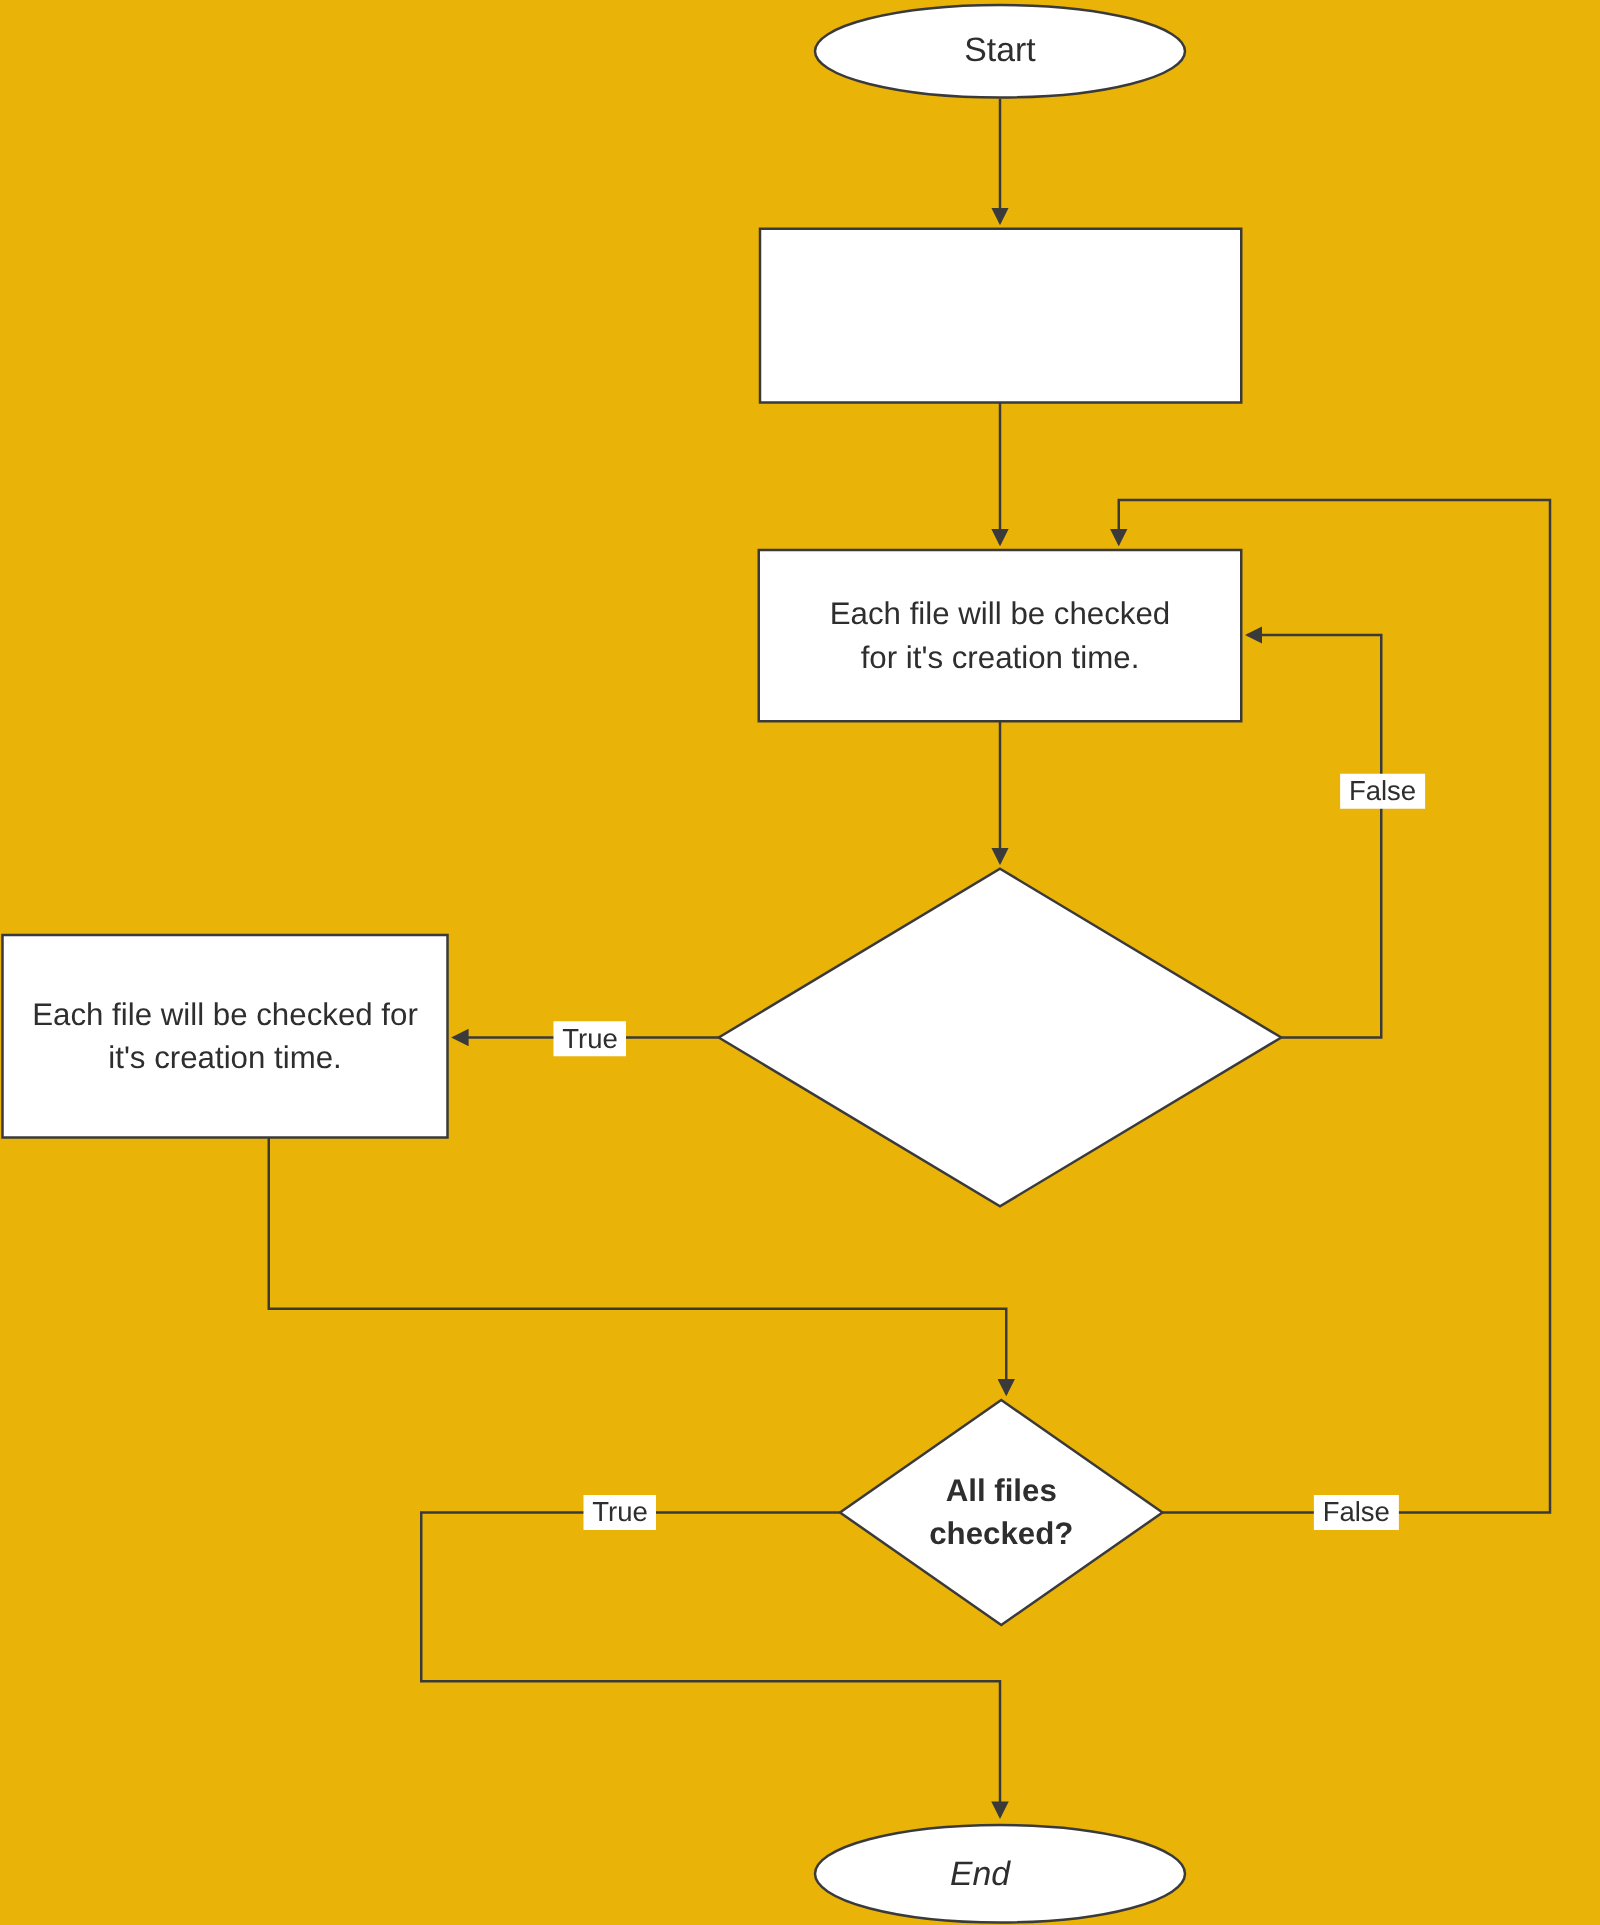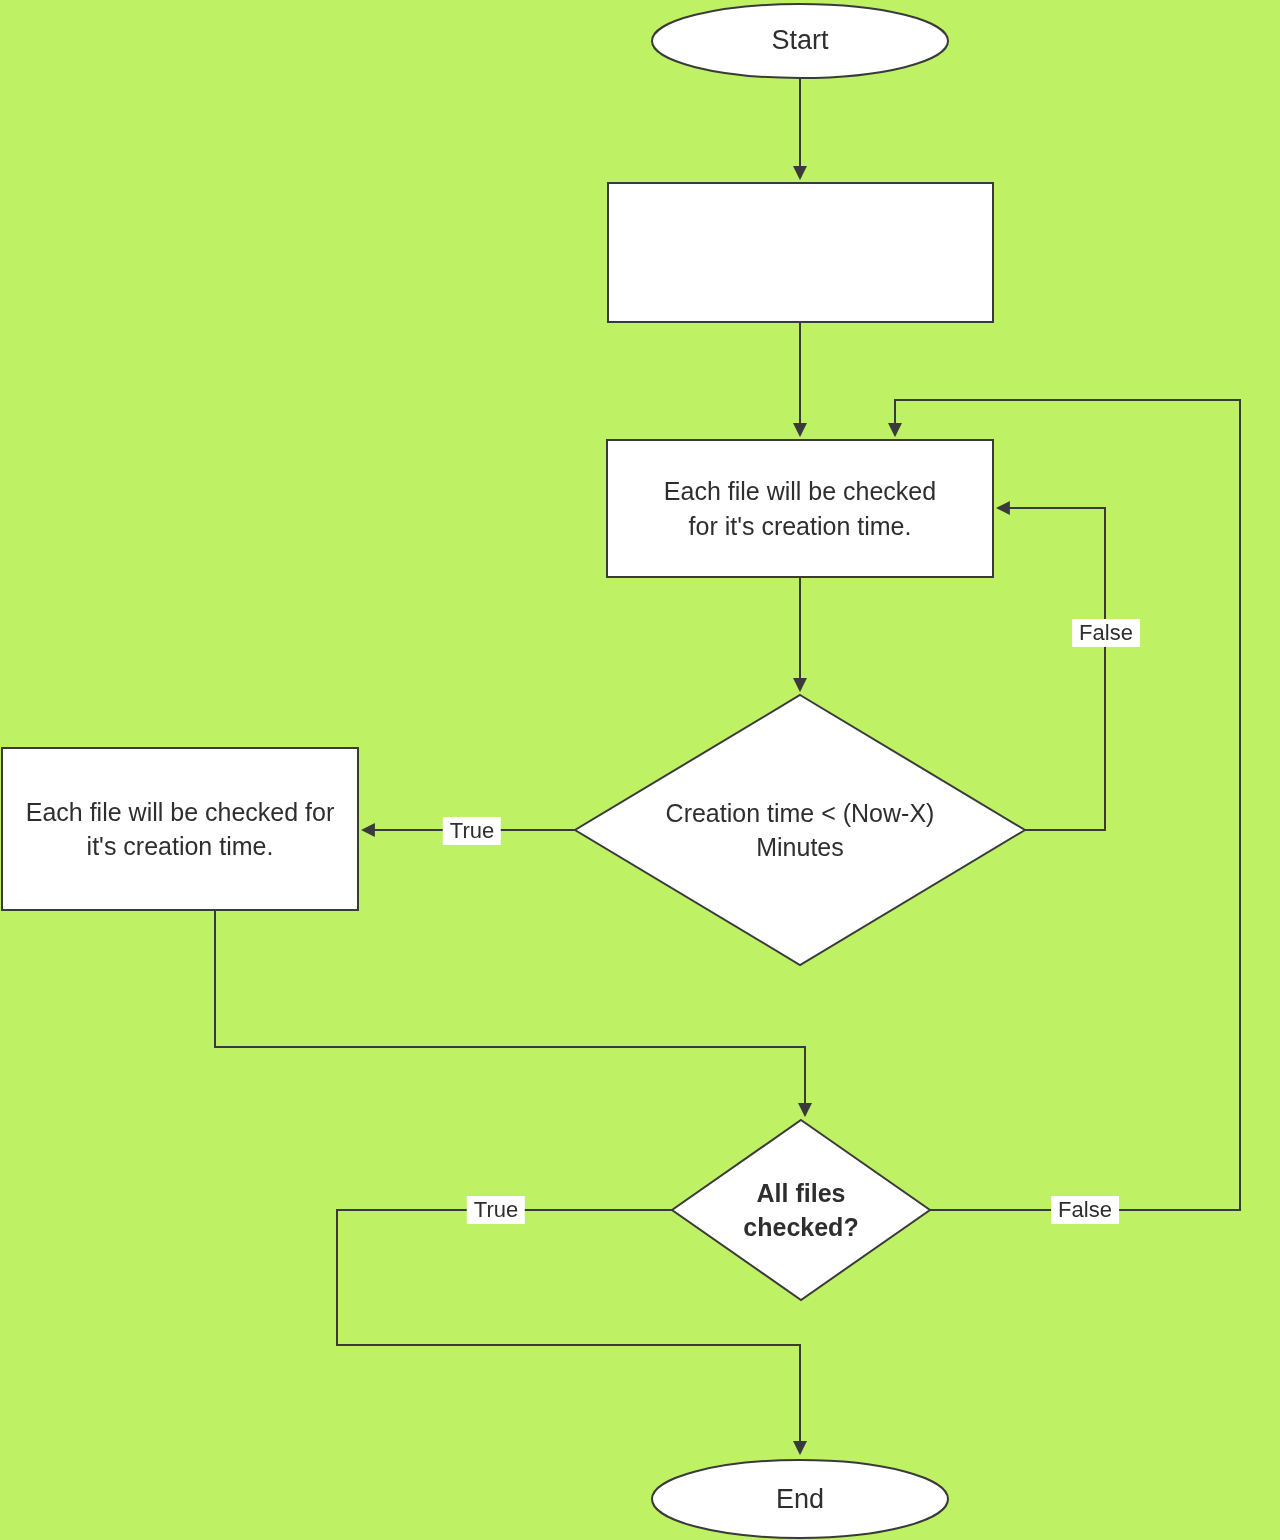--- a/index.html
+++ b/index.html
@@ -4,21 +4,21 @@
 <style>
   html, body {
     margin: 0;
     padding: 0;
     background: #ffffff;
   }
   #canvas {
     position: relative;
     width: 1280px;
     height: 1540px;
-    background: #bef264;
+    background: #eab308;
     font-family: "Liberation Sans", sans-serif;
     color: #2e2e2e;
     overflow: hidden;
   }
   #diagram-svg {
     position: absolute;
     left: 0;
     top: 0;
   }
   .node-label {
@@ -86,27 +86,26 @@
     <polygon points="801,1120 930,1210 801,1300 672,1210" fill="#ffffff" stroke="#3a3a3a" stroke-width="2"></polygon>
 
     <ellipse cx="800" cy="1499" rx="148" ry="39" fill="#ffffff" stroke="#3a3a3a" stroke-width="2"></ellipse>
   </svg>
 
   <div class="node-label terminator-label" style="left:652px; top:6px; width:296px; height:70px;">Start</div>
 
 
   <div class="node-label" style="left:607px; top:440px; width:386px; height:137px; padding:0 40px;">Each file will be checked for it's creation time.</div>
 
-  <div class="node-label" style="left:630px; top:695px; width:340px; height:270px;">Creation time &lt; (Now-X) Minutes</div>
 
   <div class="node-label" style="left:2px; top:748px; width:356px; height:162px; padding:0 20px;">Each file will be checked for it's creation time.</div>
 
   <div class="node-label" style="left:721px; top:1120px; width:160px; height:180px;font-weight:bold;">All files checked?</div>
 
-  <div class="node-label terminator-label" style="left:652px; top:1462px; width:296px; height:76px;">End</div>
+  <div class="node-label terminator-label" style="left:636px; top:1462px; width:296px; height:76px;font-style:italic;">End</div>
 
   <div class="edge-label" style="left:472px; top:831px;">True</div>
 
   <div class="edge-label" style="left:1106px; top:633px;">False</div>
 
   <div class="edge-label" style="left:496px; top:1210px;">True</div>
 
   <div class="edge-label" style="left:1085px; top:1210px;">False</div>
 
 </div>

